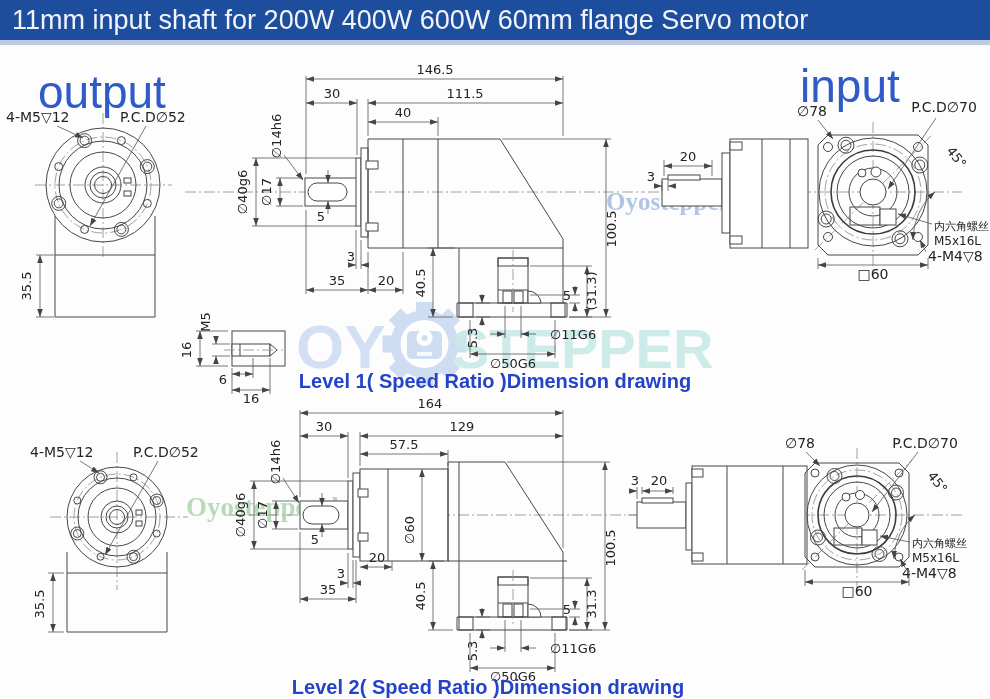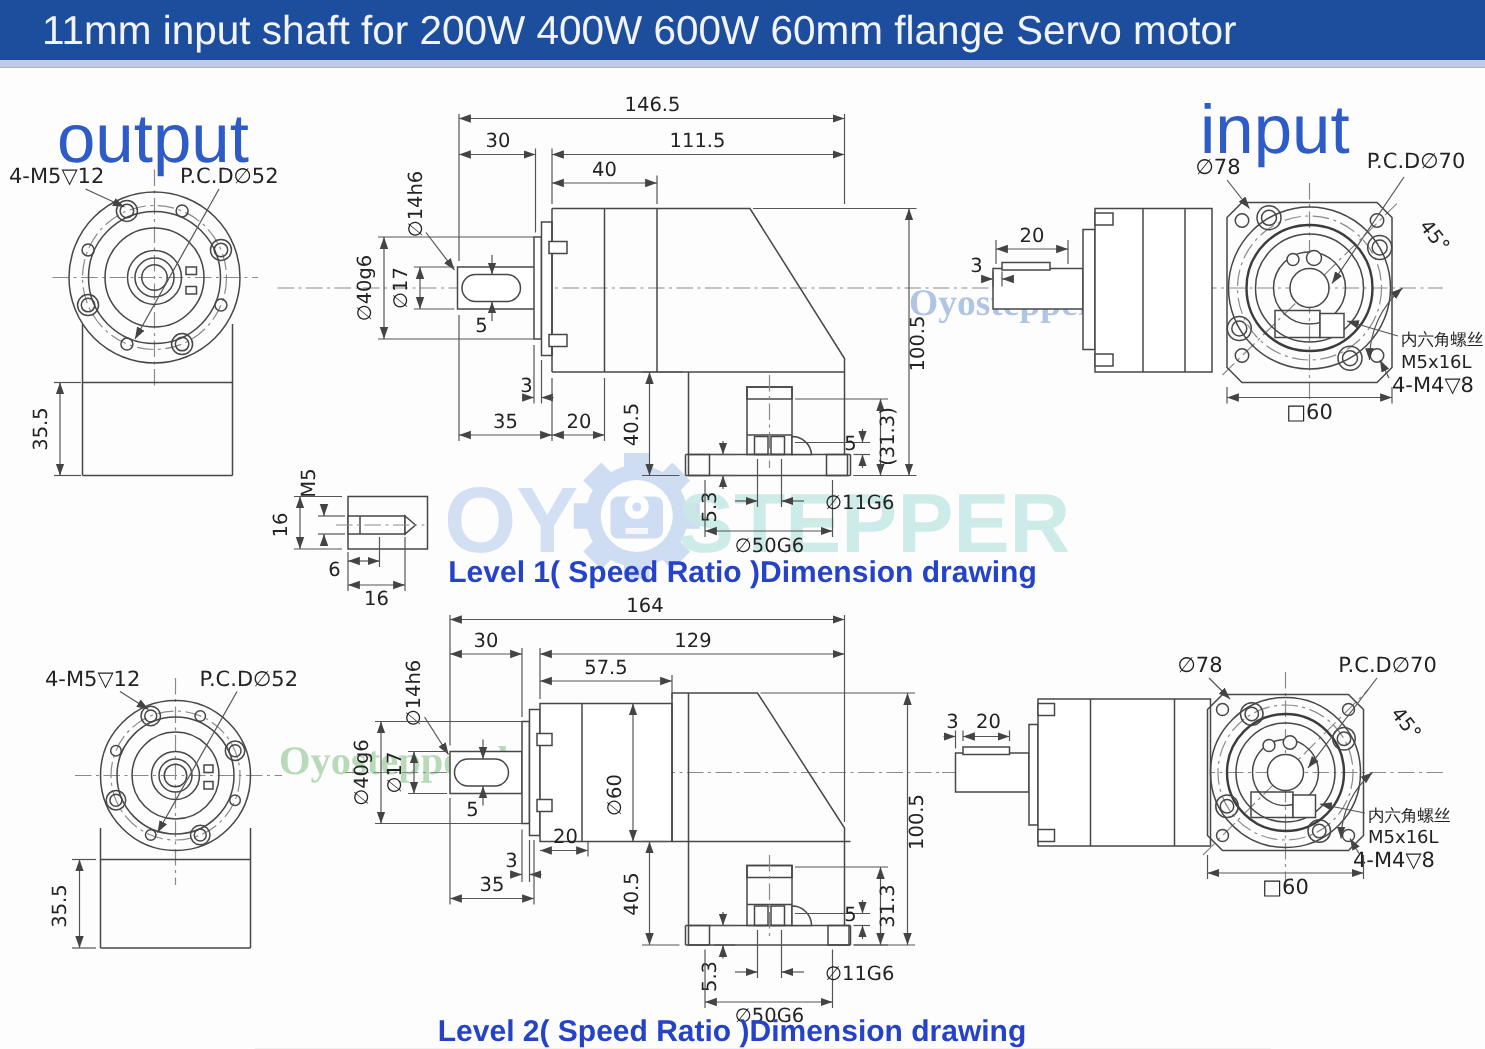--- a/index.html
+++ b/index.html
@@ -1,20 +1,20 @@
 <!DOCTYPE html>
 <html><head>
 <meta charset="utf-8">
 <style>
   html,body{margin:0;padding:0;background:#e8e8e8;}
   #page{position:relative;width:990px;height:699px;background:#fdfdfd;overflow:hidden;
         font-family:"DejaVu Sans","Liberation Sans",sans-serif;}
   #titlebar{position:absolute;top:0;left:0;width:990px;height:40px;background:#1d4e9e;
             border-bottom:5px solid #bfcbe4;box-sizing:content-box;z-index:5;}
-  #titlebar .tt{color:#f2f4fa;font-size:27px;line-height:40px;padding-left:28px;
+  #titlebar .tt{color:#f2f4fa;font-size:27px;line-height:40px;padding-left:12px;
                 font-family:"Liberation Sans",sans-serif;white-space:nowrap;}
   svg{position:absolute;top:0;left:0;}
   .ln{stroke:#474747;stroke-width:1;fill:none;}
   .lf{stroke:#474747;stroke-width:1;fill:#ffffff;}
   .lk{stroke:#3c3c3c;stroke-width:1.6;fill:none;}
   .cl{stroke:#8a8a8a;stroke-width:0.8;fill:none;stroke-dasharray:11 3 2 3;}
   .d{stroke:#555;stroke-width:0.8;fill:none;}
   .t{font:13px "DejaVu Sans",sans-serif;fill:#232323;}
   .t2{font:14px "DejaVu Sans",sans-serif;fill:#232323;}
   .tc{font:11px "DejaVu Sans",sans-serif;fill:#232323;}

